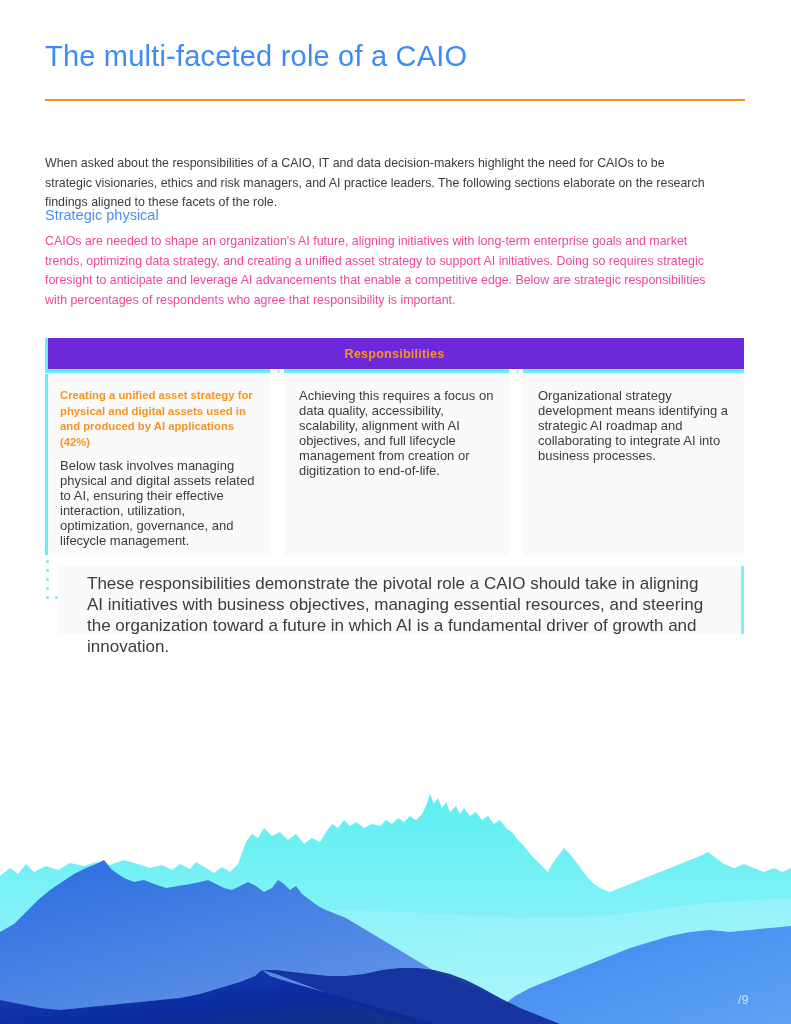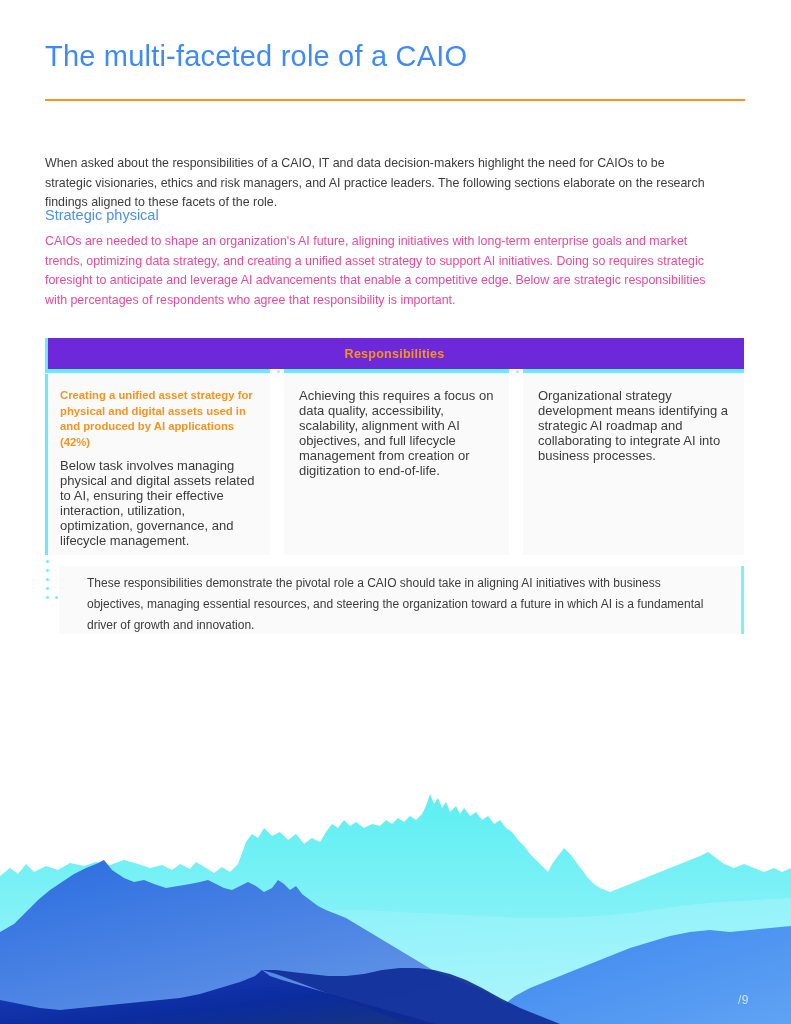--- a/index.html
+++ b/index.html
@@ -171,21 +171,21 @@
     top: 566px;
     width: 685px;
     height: 68px;
     background: #FAFAFA;
   }
   .callout-text {
     position: absolute;
     left: 87px;
     top: 573px;
     width: 625px;
-    font-size: 12px;
+    font-size: 17px;
     line-height: 21px;
     color: #3C3C3C;
   }
   .callout-rightbar {
     position: absolute;
     left: 741px;
     top: 566px;
     width: 3px;
     height: 68px;
     background: #7DEFF8;

